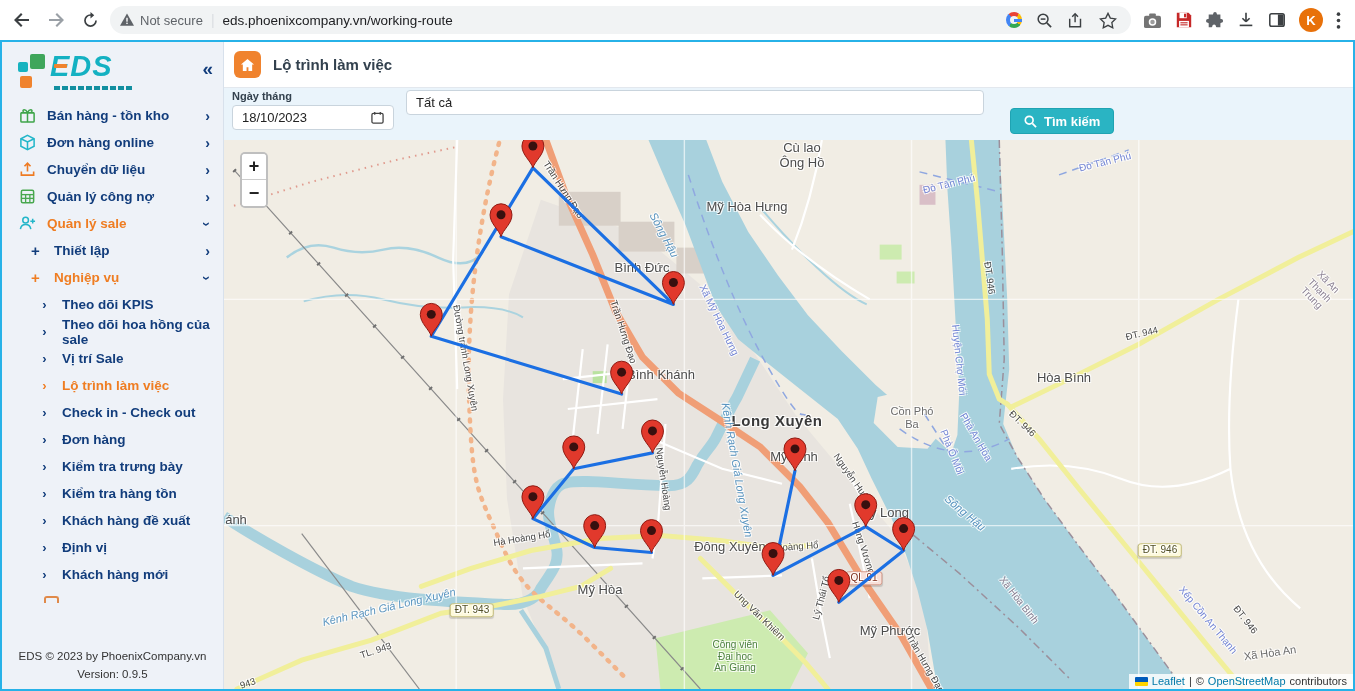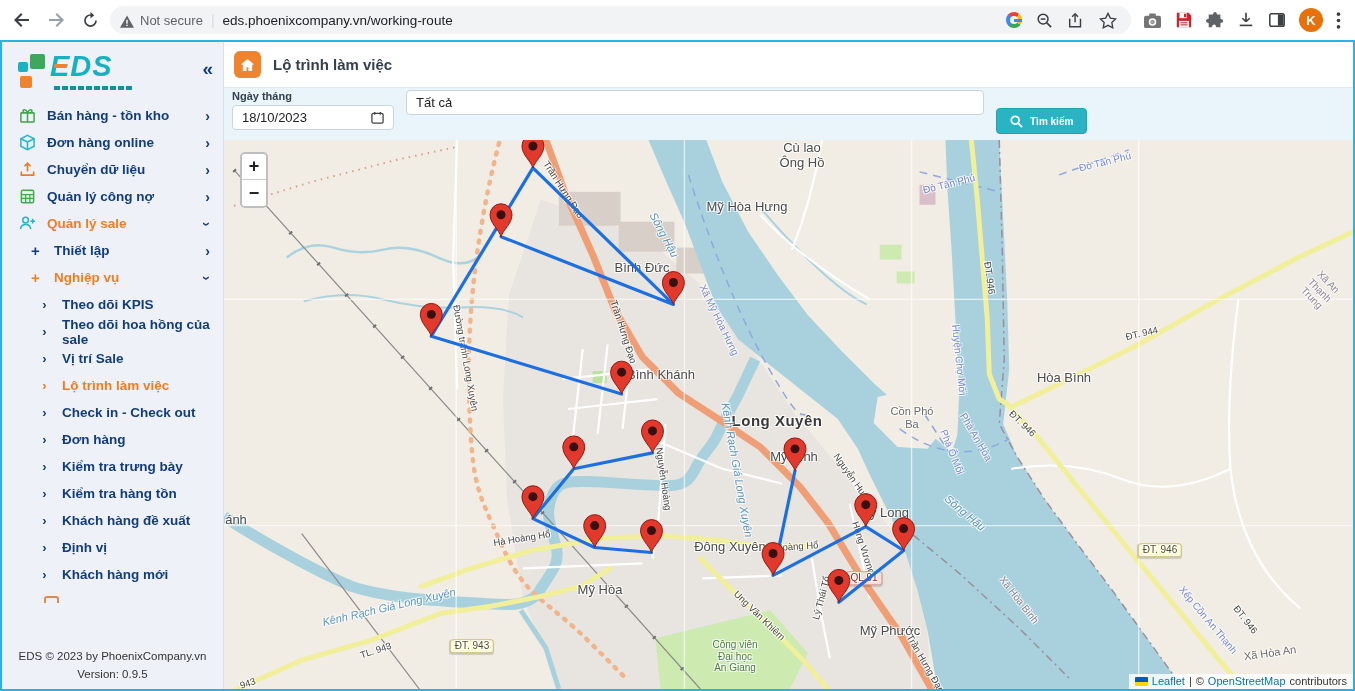--- a/index.html
+++ b/index.html
@@ -3,21 +3,21 @@
 <meta charset="utf-8">
 <style>
   * { margin:0; padding:0; box-sizing:border-box; }
   html,body { width:1355px; height:691px; font-family:"Liberation Sans", sans-serif; background:#fff; overflow:hidden; }
 
   
   .browser-bar { height:40px; background:#fff; display:flex; align-items:center; padding:0 8px; gap:6px; }
   .nav-btn { width:28px; height:28px; display:flex; align-items:center; justify-content:center; border-radius:50%; color:#3c4043; flex:0 0 auto; }
   .nav-btn svg { display:block; }
   .addr-pill { flex:1; height:28px; background:#f1f3f4; border-radius:14px; display:flex; align-items:center; padding:0 10px; gap:8px; min-width:0; }
-  .addr-warn { display:flex; align-items:flex-end; gap:6px; color:#5f6368; font-size:13px; flex:0 0 auto; }
+  .addr-warn { display:flex; align-items:flex-start; gap:6px; color:#5f6368; font-size:13px; flex:0 0 auto; }
   .addr-sep { color:#dadce0; font-size:14px; }
   .addr-url { color:#202124; font-size:13.5px; flex:1; white-space:nowrap; overflow:hidden; }
   .pill-icons { display:flex; align-items:center; gap:14px; flex:0 0 auto; padding-right:4px; }
   .bar-icons { display:flex; align-items:center; gap:13px; padding:0 6px; flex:0 0 auto; }
   .g-logo { width:16px; height:16px; border-radius:50%; background:conic-gradient(from -40deg,#ea4335 0 22%,#fbbc05 22% 47%,#34a853 47% 72%,#4285f4 72% 100%); position:relative; }
   .g-logo::after { content:""; position:absolute; left:4px; top:4px; width:8px; height:8px; background:#f1f3f4; border-radius:50%; }
   .g-logo::before { content:""; position:absolute; right:0px; top:7px; width:8px; height:3px; background:#4285f4; z-index:2; }
   .avatar { width:24px; height:24px; border-radius:50%; background:#e8710a; color:#fff; font-size:13px; font-weight:700; display:flex; align-items:center; justify-content:center; }
   .floppy { width:18px; height:18px; }
 
@@ -55,21 +55,21 @@
   .main { flex:1; display:flex; flex-direction:column; min-width:0; }
   .page-head { height:46px; background:#fff; border-bottom:1px solid #e3e8ee; display:flex; align-items:center; padding-left:10px; gap:12px; flex:0 0 auto; }
   .home-btn { width:27px; height:27px; border-radius:6px; background:#f0832e; display:flex; align-items:center; justify-content:center; }
   .page-title { color:#33414e; font-size:15px; font-weight:700; }
   .filters { height:52px; background:#eaf4fb; display:flex; align-items:flex-start; padding:2px 0 0 8px; gap:12px; flex:0 0 auto; }
   .f-group { display:flex; flex-direction:column; }
   .f-label { font-size:11px; color:#33414e; font-weight:700; margin-bottom:3px; }
   .f-input { height:25px; background:#fff; border:1px solid #c9d4dd; border-radius:4px; font-size:13px; color:#222; display:flex; align-items:center; padding:0 9px; }
   .inp-date { width:162px; justify-content:space-between; }
   .inp-staff { width:578px; }
-  .search-btn { margin-top:18px; height:26px; padding:0 13px; background:#2ab4c3; border:1px solid #1fa3b2; border-radius:4px; color:#fff; font-size:10px; font-weight:700; display:flex; align-items:center; gap:7px; cursor:pointer; }
+  .search-btn { margin-top:18px; margin-left:14px; height:26px; padding:0 13px; background:#2ab4c3; border:1px solid #1fa3b2; border-radius:4px; color:#fff; font-size:13px; font-weight:700; display:flex; align-items:center; gap:7px; cursor:pointer; }
 
   
   .map { position:relative; flex:1; background:#f1ede4; overflow:hidden; }
   .map svg.base, .map svg.overlay { position:absolute; left:0; top:0; width:100%; height:100%; }
   .map svg.overlay { pointer-events:none; }
   .lbl-layer { position:absolute; left:0; top:0; width:100%; height:100%; pointer-events:none; }
   .lb { position:absolute; white-space:pre-line; text-align:center; line-height:1.15;
         text-shadow:-1px -1px 0 rgba(255,255,255,.85),1px -1px 0 rgba(255,255,255,.85),-1px 1px 0 rgba(255,255,255,.85),1px 1px 0 rgba(255,255,255,.85); }
   .lb-place    { color:#4b4b4b; font-size:13px; }
   .lb-place-lg { color:#393939; font-size:15px; font-weight:600; letter-spacing:.5px; }
@@ -461,21 +461,21 @@
           <div class="lb lb-street" style="left: 241px; top: 218px; transform: translate(-50%, -50%) rotate(80deg);">Đường tránh Long Xuyên</div>
           <div class="lb lb-street" style="left: 152px; top: 511px; transform: translate(-50%, -50%) rotate(-18deg);">TL. 943</div>
           <div class="lb lb-street" style="left: 24px; top: 544px; transform: translate(-50%, -50%) rotate(-18deg);">943</div>
           <div class="lb lb-street" style="left: 765px; top: 138px; transform: translate(-50%, -50%) rotate(82deg);">ĐT. 946</div>
           <div class="lb lb-street" style="left: 918px; top: 194px; transform: translate(-50%, -50%) rotate(-13deg);">ĐT. 944</div>
           <div class="lb lb-street" style="left: 798px; top: 284px; transform: translate(-50%, -50%) rotate(44deg);">ĐT. 946</div>
           <div class="lb lb-street" style="left: 1021px; top: 480px; transform: translate(-50%, -50%) rotate(52deg);">ĐT. 946</div>
           <div class="lb lb-green" style="left: 511px; top: 516px; transform: translate(-50%, -50%) rotate(0deg);">Công viên
 Đại học
 An Giang</div>
-          <div class="lb lb-badge" style="left: 248px; top: 470px; transform: translate(-50%, -50%) rotate(0deg); margin-top: 36px;">ĐT. 943</div>
+          <div class="lb lb-badge" style="left: 248px; top: 470px; transform: translate(-50%, -50%) rotate(0deg);">ĐT. 943</div>
           <div class="lb lb-badge" style="left: 936px; top: 410px; transform: translate(-50%, -50%) rotate(0deg);">ĐT. 946</div>
           <div class="lb lb-badge-pink" style="left: 640px; top: 438px; transform: translate(-50%, -50%) rotate(0deg);">QL.91</div>
         </div>
 
       <svg class="overlay" viewBox="0 0 1133 551" preserveAspectRatio="none">
         <g id="routes-g">
             <polyline points="278,97 451,165 310,28 208,197 399,255" fill="none" stroke="#1b6fe3" stroke-width="3.2" stroke-linejoin="round" stroke-linecap="round"></polyline>
             <polyline points="430,314 351,330 310,380 372,409 429,414" fill="none" stroke="#1b6fe3" stroke-width="3.2" stroke-linejoin="round" stroke-linecap="round"></polyline>
             <polyline points="573,332 551,437 644,388 682,412 617,464" fill="none" stroke="#1b6fe3" stroke-width="3.2" stroke-linejoin="round" stroke-linecap="round"></polyline>
           </g>

